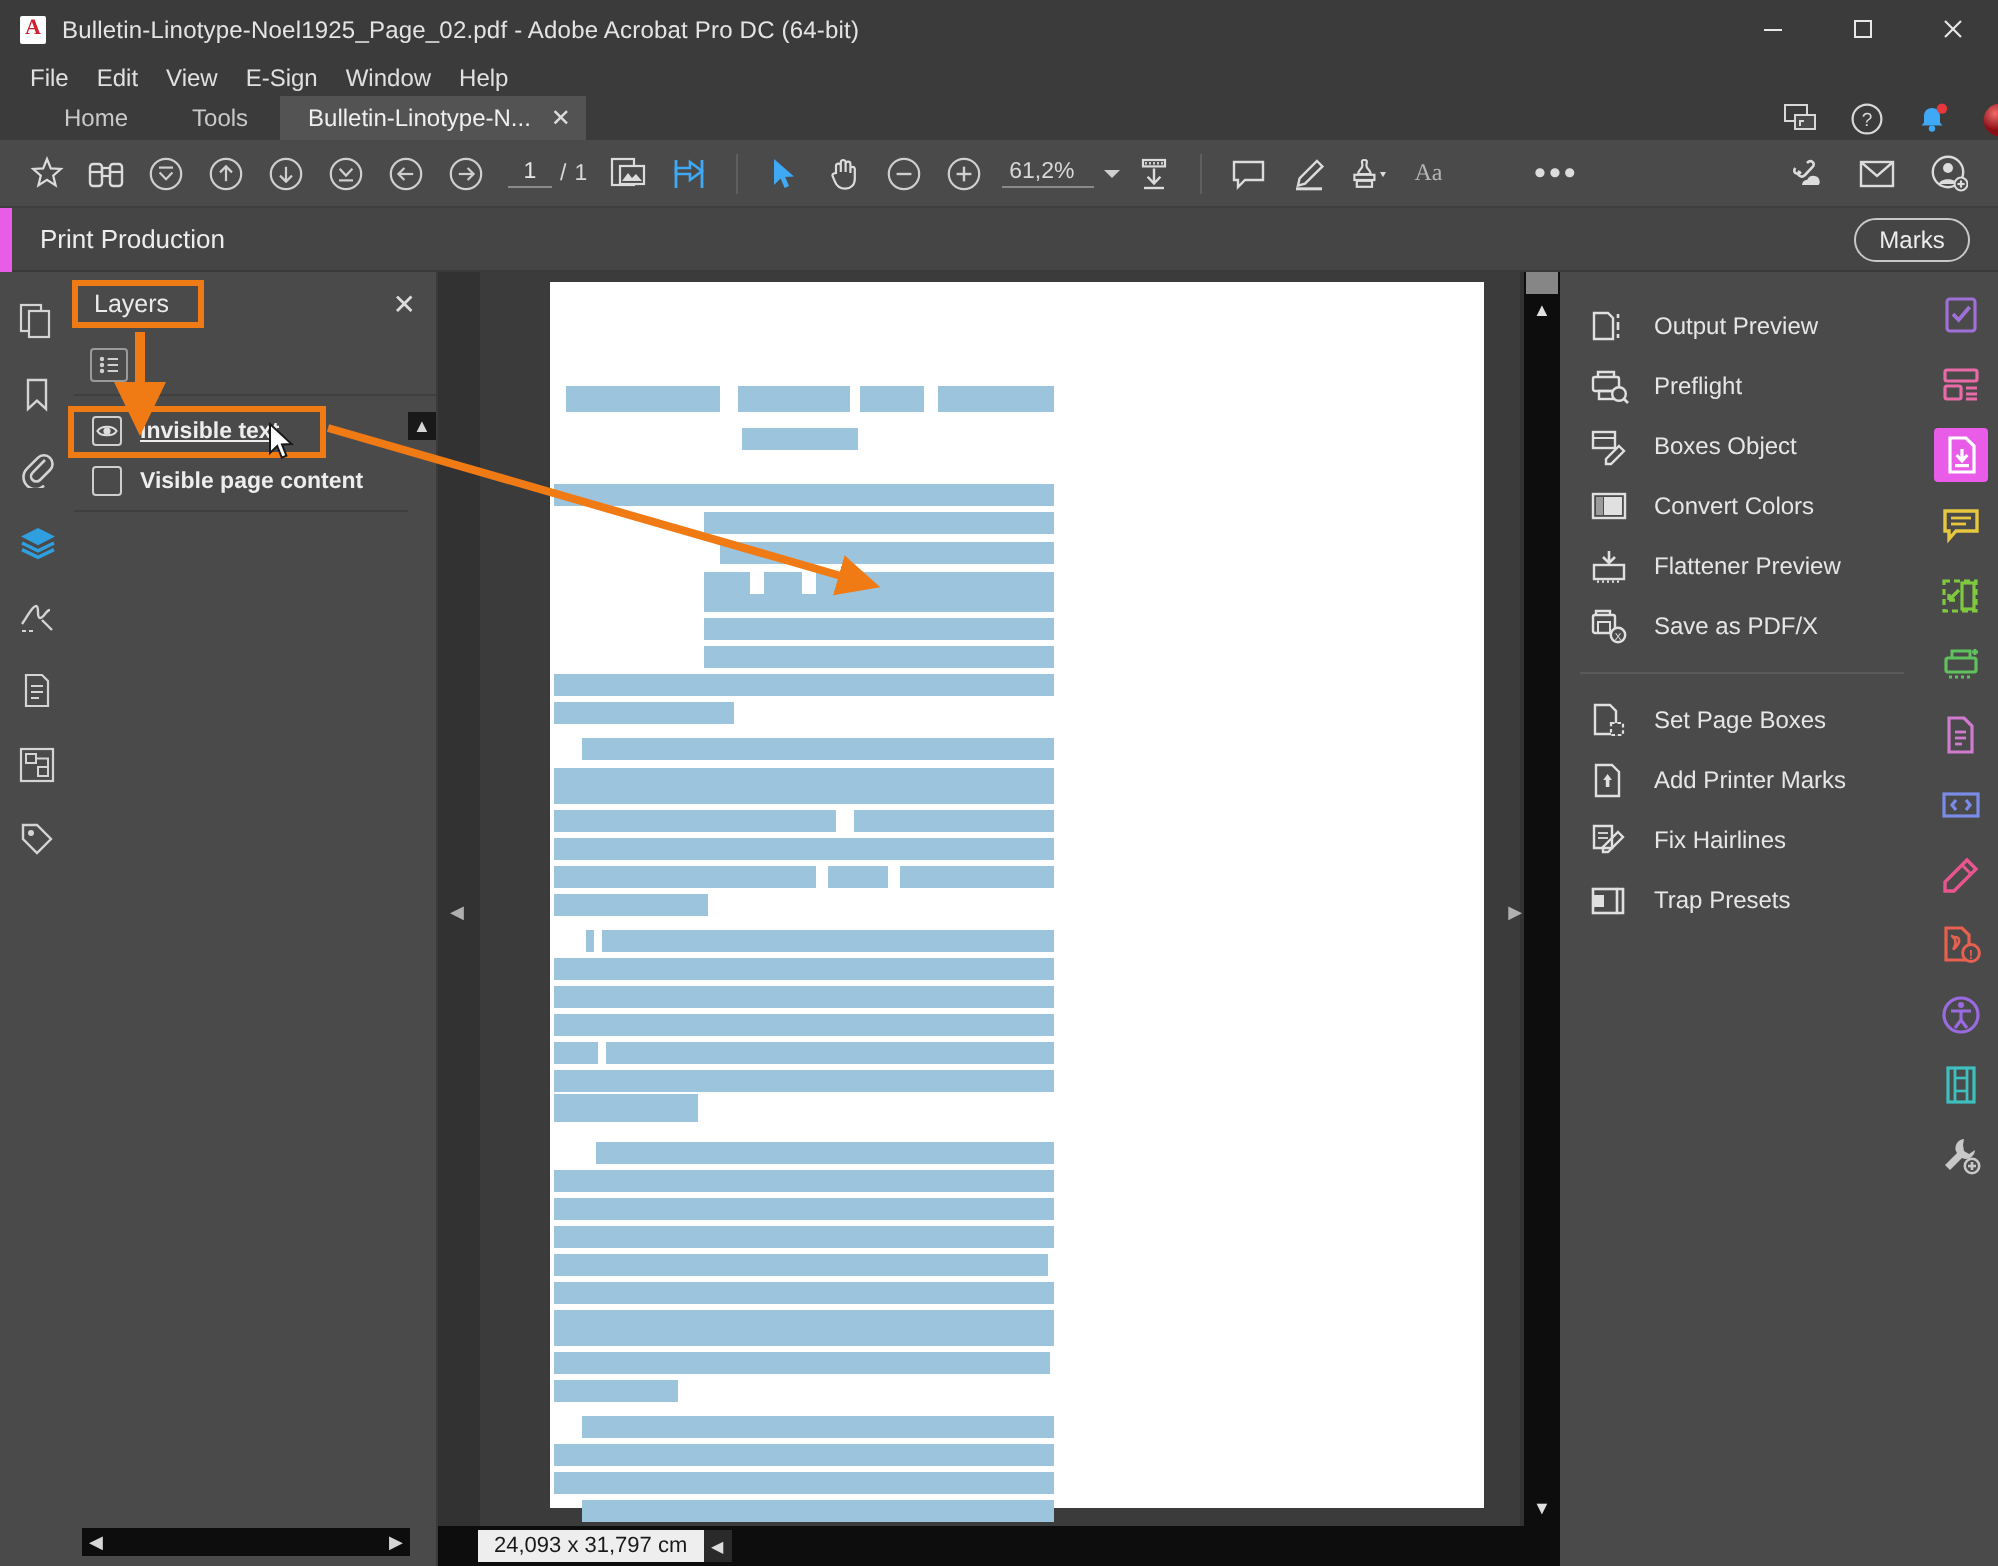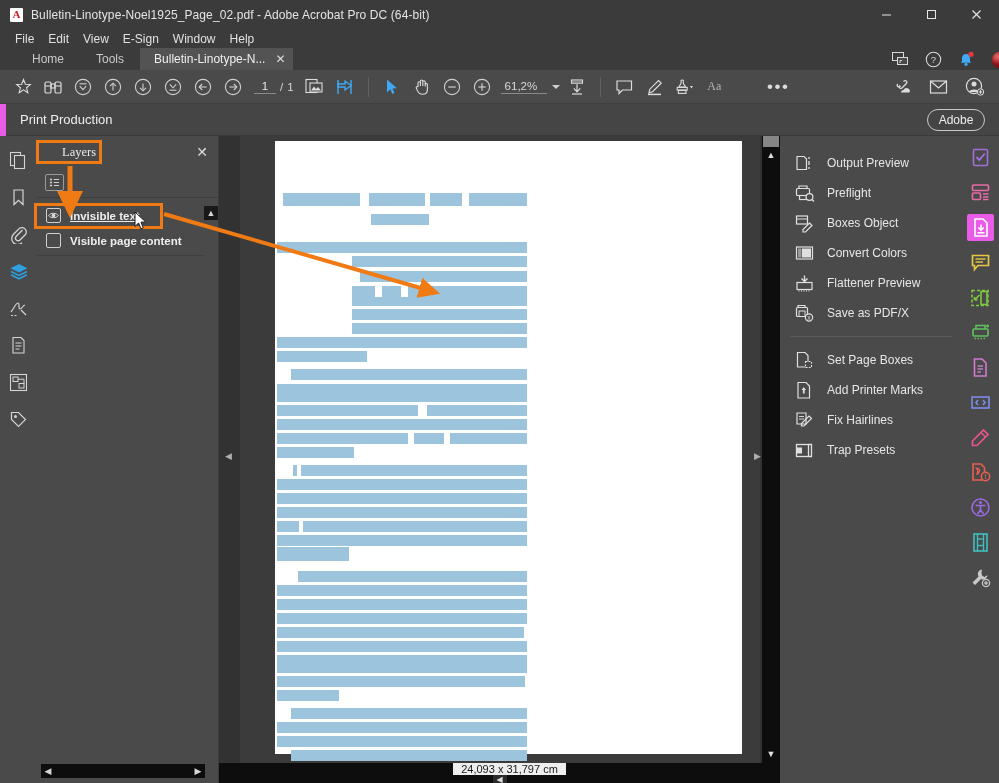--- a/index.html
+++ b/index.html
@@ -111,21 +111,21 @@
   }
   .rail-ic { width:24px; height:24px; display:flex; align-items:center; justify-content:center; color:#d4d4d4; }
   .rail-ic.active { color:#2f9fe0; }
 
   
   .layers-panel {
     position:absolute; left:37px; top:136px; width:182px; height:647px;
     background:#4a4a4a; border-right:1px solid #3a3a3a;
   }
   .lp-head { height:32px; display:flex; align-items:center; position:relative; }
-  .lp-title { color:#ebebeb; font-size:12.5px; margin-left:25px;font-family:Liberation Serif, serif; }
+  .lp-title { color:#ebebeb; font-size:12.5px; margin-left:10px; }
   .lp-close { position:absolute; right:10px; top:8px; color:#dcdcdc; font-size:14px; }
   .lp-toolbar { height:30px; display:flex; align-items:center; padding-left:8px; border-bottom:1px solid #3f3f3f; }
   .lp-tool-btn {
     width:19px; height:17px; border:1px solid #9a9a9a; border-radius:2px;
     display:flex; align-items:center; justify-content:center;
   }
   .layer-row {
     height:23px; display:flex; align-items:center; padding-left:9px; gap:9px; position:relative;
   }
   .layer-vis {
@@ -169,21 +169,21 @@
   }
   .dvs-thumb { position:absolute; left:1px; top:0; width:16px; height:11px; background:#868686; }
   .dvs-up { position:absolute; left:0; top:12px; width:18px; height:14px; display:flex;align-items:center;justify-content:center;color:#e0e0e0;font-size:9px; }
   .dvs-down { position:absolute; left:0; bottom:2px; width:18px; height:14px; display:flex;align-items:center;justify-content:center;color:#e0e0e0;font-size:9px; }
 
   .textblock { position:absolute; background:#9cc5dd; }
 
   
   .statusbar {
     position:absolute; left:219px; bottom:0; width:561px; height:20px; background:#0d0d0d;
-    display:flex; align-items:center;flex-direction:column;
+    display:flex; align-items:center;
   }
   .pagesize {
     background:#eeeeee; color:#1a1a1a; font-size:11px; height:16px; margin-left:20px;
     display:flex; align-items:center; padding:0 8px;
   }
   .sb-left-arrow { width:14px;height:16px;background:#2a2a2a;display:flex;align-items:center;justify-content:center;color:#ddd;font-size:8px; }
   .statusbar-right {
     position:absolute; left:780px; bottom:0; width:219px; height:20px; background:#0d0d0d;
   }
   .sb-right-arrow { position:absolute; right:4px; top:2px; width:14px;height:16px;display:flex;align-items:center;justify-content:center;color:#ddd;font-size:8px; }
@@ -467,21 +467,21 @@
           <circle cx="15.5" cy="15" r="3.2" fill="#4a4a4a" stroke="#dcdcdc" stroke-width="1"></circle>
           <line x1="15.5" y1="13.2" x2="15.5" y2="16.8" stroke="#dcdcdc" stroke-width="1.1"></line>
           <line x1="13.7" y1="15" x2="17.3" y2="15" stroke="#dcdcdc" stroke-width="1.1"></line>
         </svg>
     </div>
   </div>
 
   <div class="pp-header">
     <div class="pp-accent"></div>
     <div class="pp-title">Print Production</div>
-    <div class="close-btn">Adobe</div>
+    <div class="close-btn">Marks</div>
   </div>
 
   <div class="leftrail">
     <div class="rail-ic">
       <svg width="19" height="19" viewBox="0 0 19 19">
           <rect x="1.5" y="1.5" width="10" height="13" fill="none" stroke="#d4d4d4" stroke-width="1.1"></rect>
           <rect x="5.5" y="4.5" width="10" height="13" fill="#4a4a4a" stroke="#d4d4d4" stroke-width="1.1"></rect>
         </svg>
     </div>
     <div class="rail-ic">

